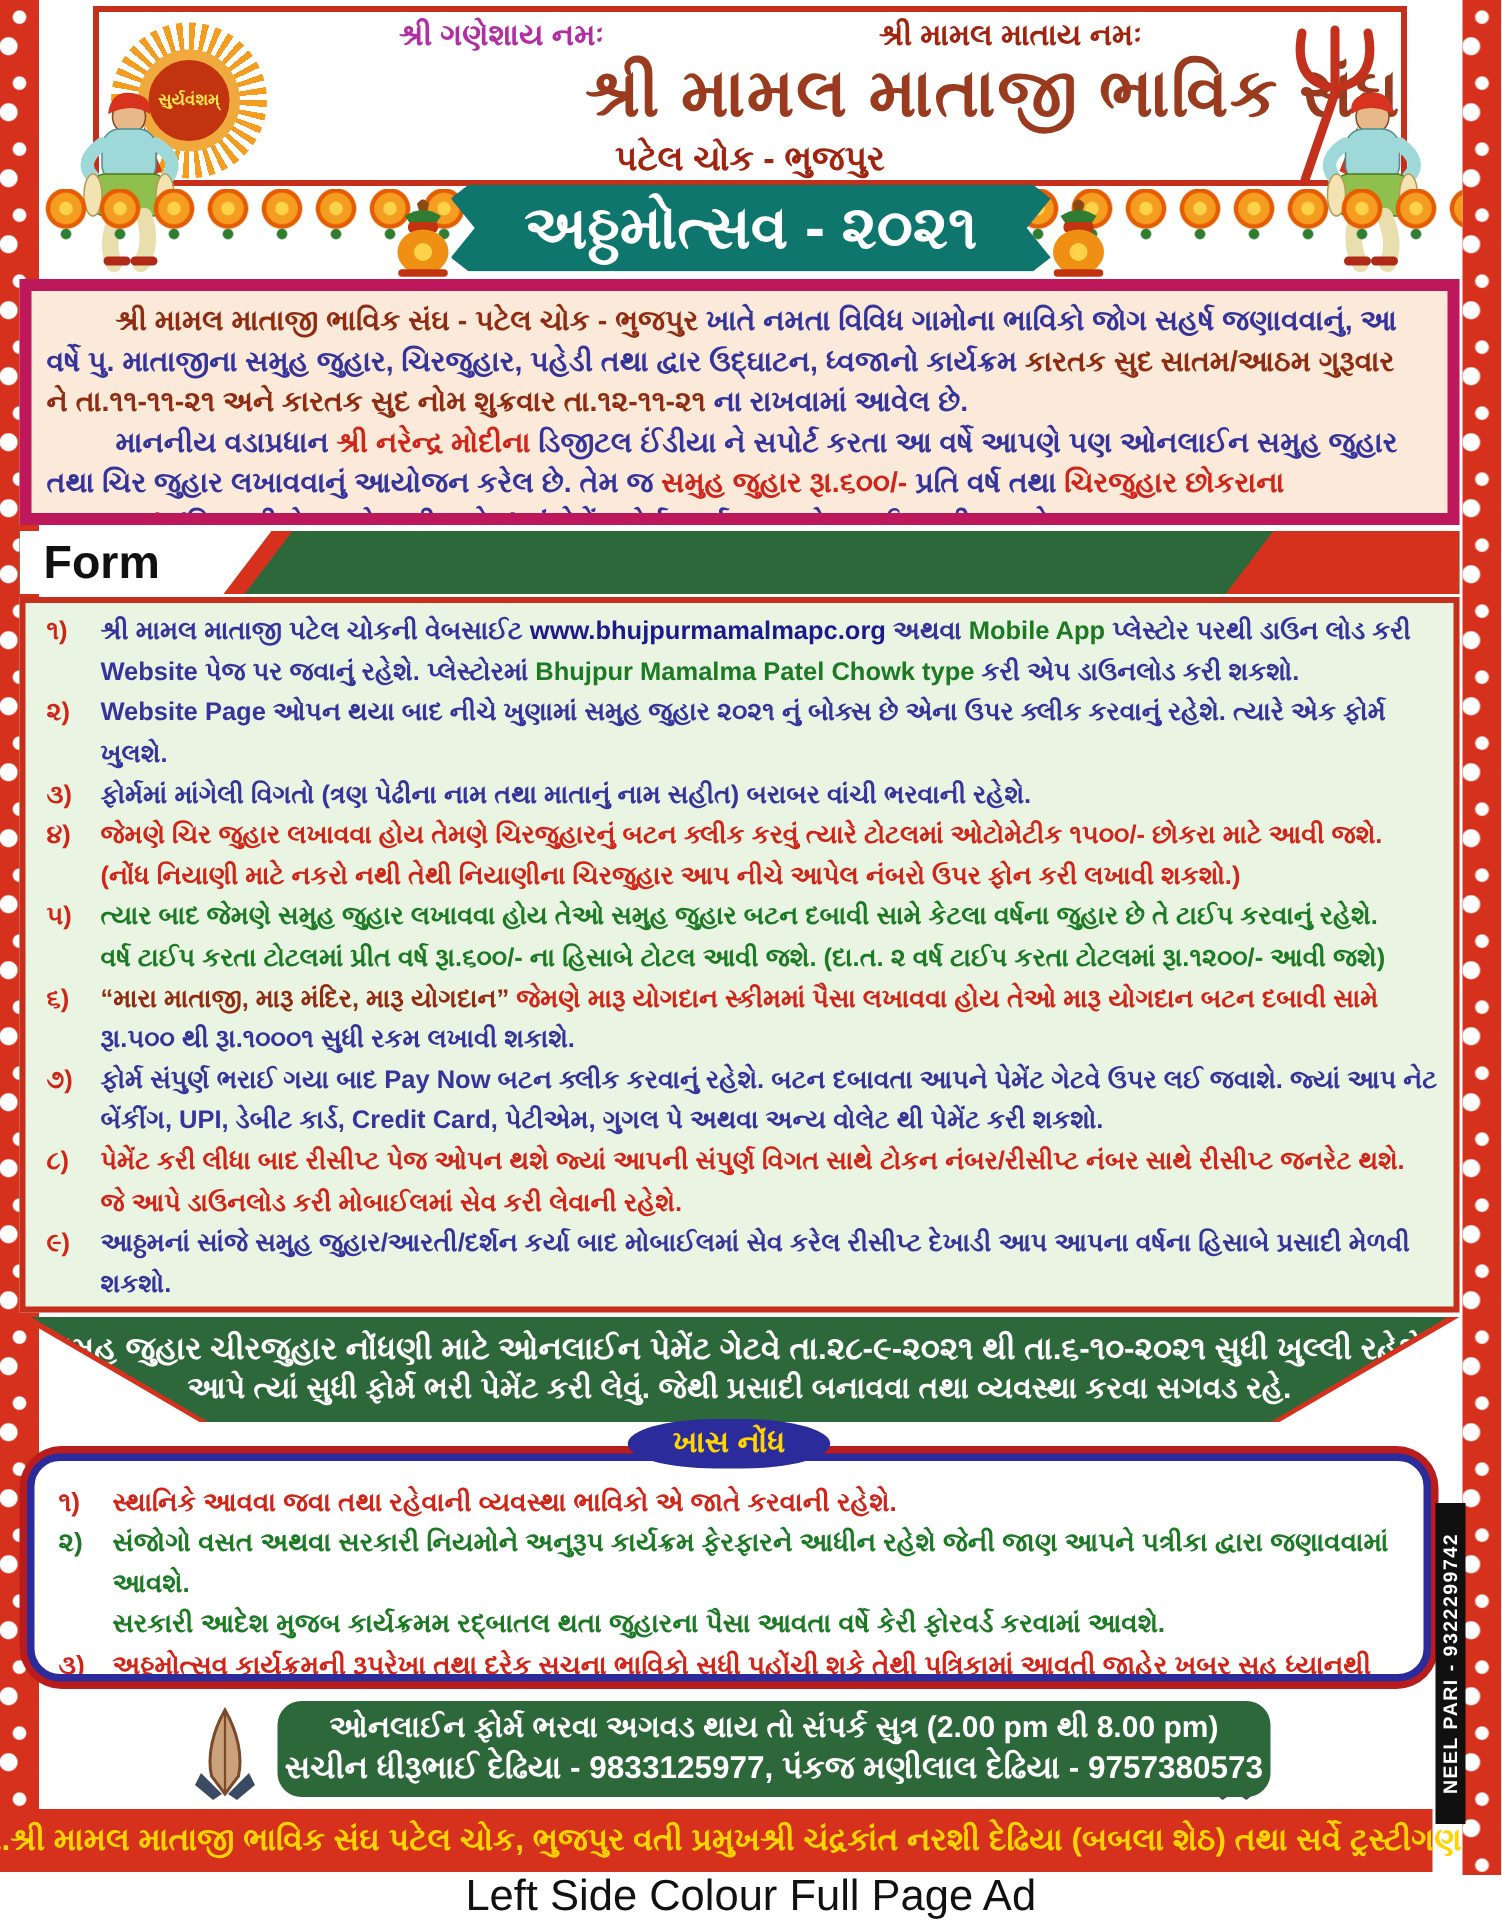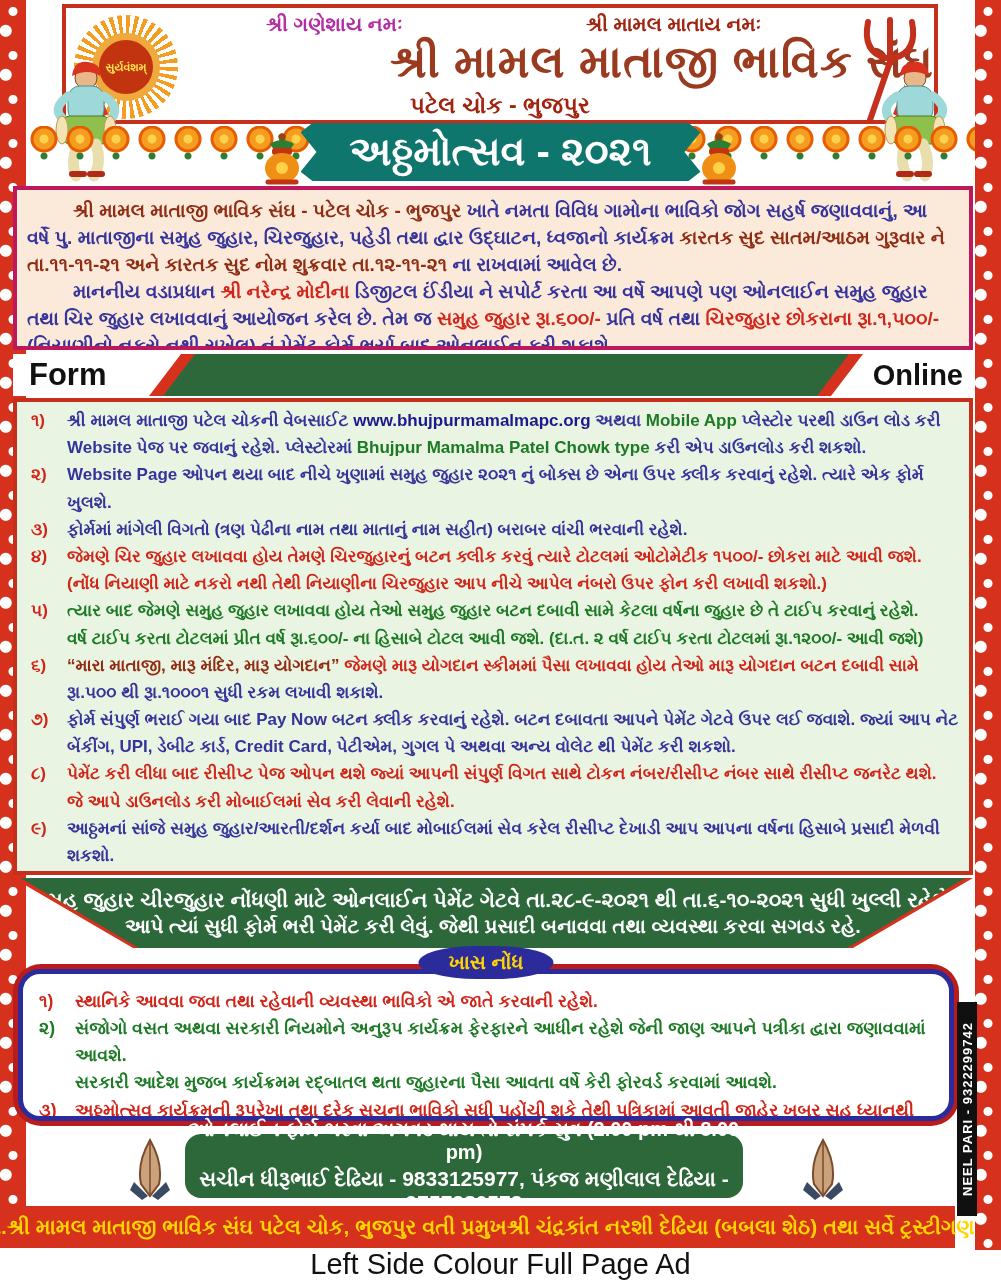--- a/index.html
+++ b/index.html
@@ -46,21 +46,21 @@
     background-size:36px 42px;background-repeat:repeat-x;}
   .banner{position:absolute;left:50%;top:123px;transform:translateX(-50%);
     width:400px;height:58px;background:#0f766e;color:#fff;display:flex;align-items:center;
     justify-content:center;font-size:40px;font-weight:bold;
     clip-path:polygon(3% 0,97% 0,100% 16%,96% 50%,100% 84%,97% 100%,3% 100%,0 84%,4% 50%,0 16%);}
   .kalash{position:absolute;top:130px;}
   .kalash.kl{left:256px;} .kalash.kr{right:256px;}
 
   
   .intro{position:absolute;left:13px;top:186px;width:960px;height:164px;background:#fbe9da;
-    border:4px solid #be185d;box-sizing:border-box;padding:8px 23px 0 10px;overflow:hidden;
+    border:8px solid #be185d;box-sizing:border-box;padding:8px 23px 0 10px;overflow:hidden;
     font-size:19px;font-weight:bold;line-height:1.42;}
   .intro p{margin:0;text-indent:46px;}
 
   
   .formbar{position:absolute;left:13px;top:354px;width:960px;height:42px;background:#2d683a;overflow:hidden;text-align:center;}
   .fb-left-red{position:absolute;left:0;top:0;bottom:0;width:182px;background:#d6311d;
     clip-path:polygon(0 0,100% 0,calc(100% - 32px) 100%,0 100%);}
   .fb-left{position:absolute;left:0;top:0;bottom:0;width:168px;background:#fff;
     clip-path:polygon(0 0,100% 0,calc(100% - 32px) 100%,0 100%);
     display:flex;align-items:center;padding-left:16px;box-sizing:border-box;
@@ -100,21 +100,21 @@
     border-radius:28px;padding:5px;box-sizing:border-box;}
   .note-inner{width:100%;height:100%;background:#fff;border:5px solid #2b2b9b;border-radius:22px;
     box-sizing:border-box;padding:14px 12px 0 6px;overflow:hidden;}
   .badge{position:absolute;top:-18px;left:50%;transform:translateX(-50%);
     background:#2b2b9b;color:#ffd400;font-size:20px;font-weight:bold;
     padding:5px 30px;border-radius:50% / 58%;white-space:nowrap;}
   .note .step{font-size:17.5px;line-height:1.55;}
   .note .num-green{color:#1c7a24;}
 
   
-  .contact{position:absolute;left:185px;top:1134px;width:558px;height:64px;background:#2d683a;
+  .contact{position:absolute;left:185px;top:1134px;width:662px;height:64px;background:#2d683a;
     border-radius:16px;color:#fff;font-weight:bold;text-align:center;
     display:flex;flex-direction:column;justify-content:center;gap:3px;}
   .contact .l1{font-size:20px;} .contact .l2{font-size:21px;}
   .hands{position:absolute;top:1138px;}
   .hands.hl{left:122px;} .hands.hr{right:150px;}
 
   
   .credit{position:absolute;right:24px;top:1002px;width:20px;height:214px;background:#101010;
     color:#fff;font-size:13px;font-weight:bold;letter-spacing:1px;
     writing-mode:vertical-rl;transform:rotate(180deg);
@@ -205,21 +205,20 @@
 
   <div class="intro">
     <p><span class="sg-maroon">શ્રી મામલ માતાજી ભાવિક સંઘ - પટેલ ચોક - ભુજપુર</span><span class="sg-blue"> ખાતે નમતા વિવિધ ગામોના ભાવિકો જોગ સહર્ષ જણાવવાનું, આ વર્ષે પુ. માતાજીના સમુહ જુહાર, ચિરજુહાર, પહેડી તથા દ્વાર ઉદ્ઘાટન, ધ્વજાનો કાર્યક્રમ </span><span class="sg-maroon">કારતક સુદ સાતમ/આઠમ ગુરૂવાર ને તા.૧૧-૧૧-૨૧ અને કારતક સુદ નોમ શુક્રવાર તા.૧૨-૧૧-૨૧</span><span class="sg-blue"> ના રાખવામાં આવેલ છે.</span></p>
     <p><span class="sg-blue">માનનીય વડાપ્રધાન </span><span class="sg-red">શ્રી નરેન્દ્ર મોદીના</span><span class="sg-blue"> ડિજીટલ ઈંડીયા ને સપોર્ટ કરતા આ વર્ષે આપણે પણ ઓનલાઈન સમુહ જુહાર તથા ચિર જુહાર લખાવવાનું આયોજન કરેલ છે. તેમ જ </span><span class="sg-red">સમુહ જુહાર રૂા.૬૦૦/-</span><span class="sg-blue"> પ્રતિ વર્ષ તથા </span><span class="sg-red">ચિરજુહાર છોકરાના રૂા.૧,૫૦૦/-</span><span class="sg-blue"> (નિયાણીનો નકરો નથી રાખેલ) નું પેમેંટ ફોર્મ ભર્યા બાદ ઓનલાઈન કરી શકાશે.</span></p>
   </div>
 
   <div class="formbar">
     <div class="fb-left-red"></div>
     <div class="fb-left">Form</div>
     <div class="fb-right-red"></div>
-    <div class="fb-right">Online</div>
   </div>
 
   <div class="steps">
     <div class="step">
       <div class="step-num">૧)</div>
       <div class="step-body"><span class="sg-blue">શ્રી મામલ માતાજી પટેલ ચોકની વેબસાઈટ </span><span class="sg-navy sg-latin">www.bhujpurmamalmapc.org</span><span class="sg-blue"> અથવા </span><span class="sg-green sg-latin">Mobile App</span><span class="sg-blue"> પ્લેસ્ટોર પરથી ડાઉન લોડ કરી</span><br><span class="sg-blue sg-latin">Website</span><span class="sg-blue"> પેજ પર જવાનું રહેશે. પ્લેસ્ટોરમાં </span><span class="sg-green sg-latin">Bhujpur Mamalma Patel Chowk type</span><span class="sg-blue"> કરી એપ ડાઉનલોડ કરી શકશો.</span></div>
     </div>
     <div class="step">
       <div class="step-num">૨)</div>
       <div class="step-body"><span class="sg-blue sg-latin">Website Page</span><span class="sg-blue"> ઓપન થયા બાદ નીચે ખુણામાં સમુહ જુહાર ૨૦૨૧ નું બોક્સ છે એના ઉપર ક્લીક કરવાનું રહેશે. ત્યારે એક ફોર્મ ખુલશે.</span></div>

